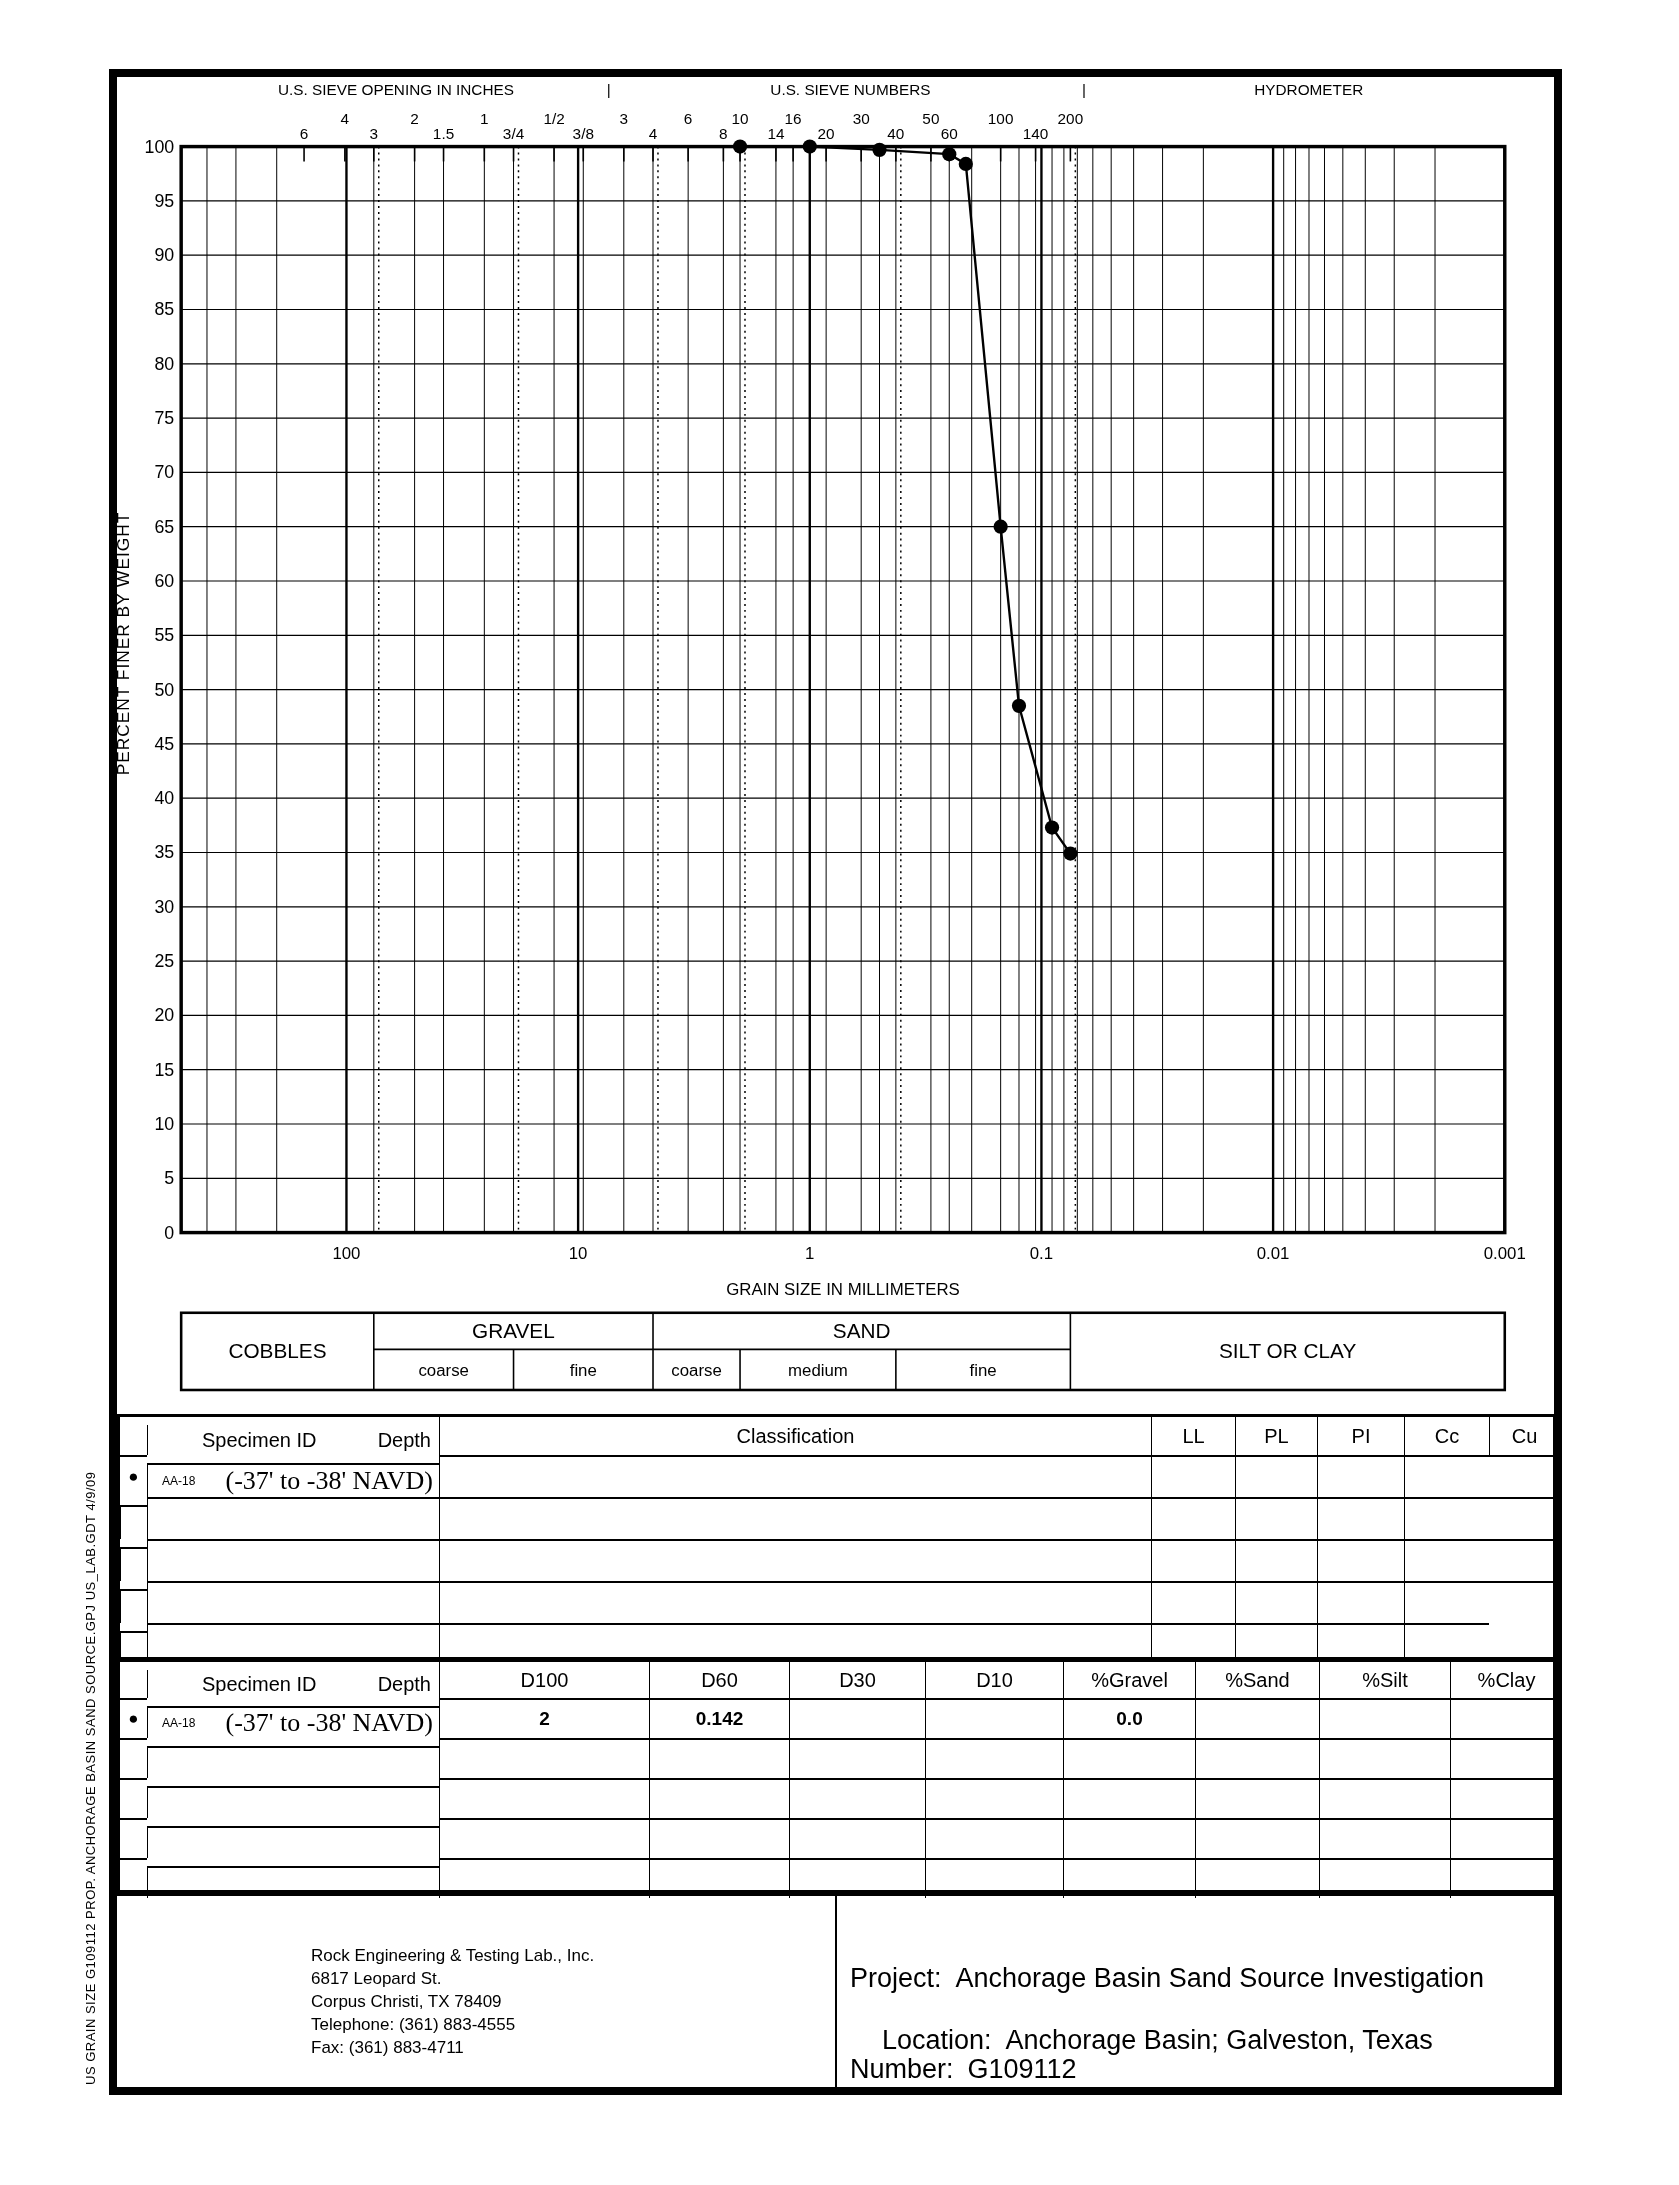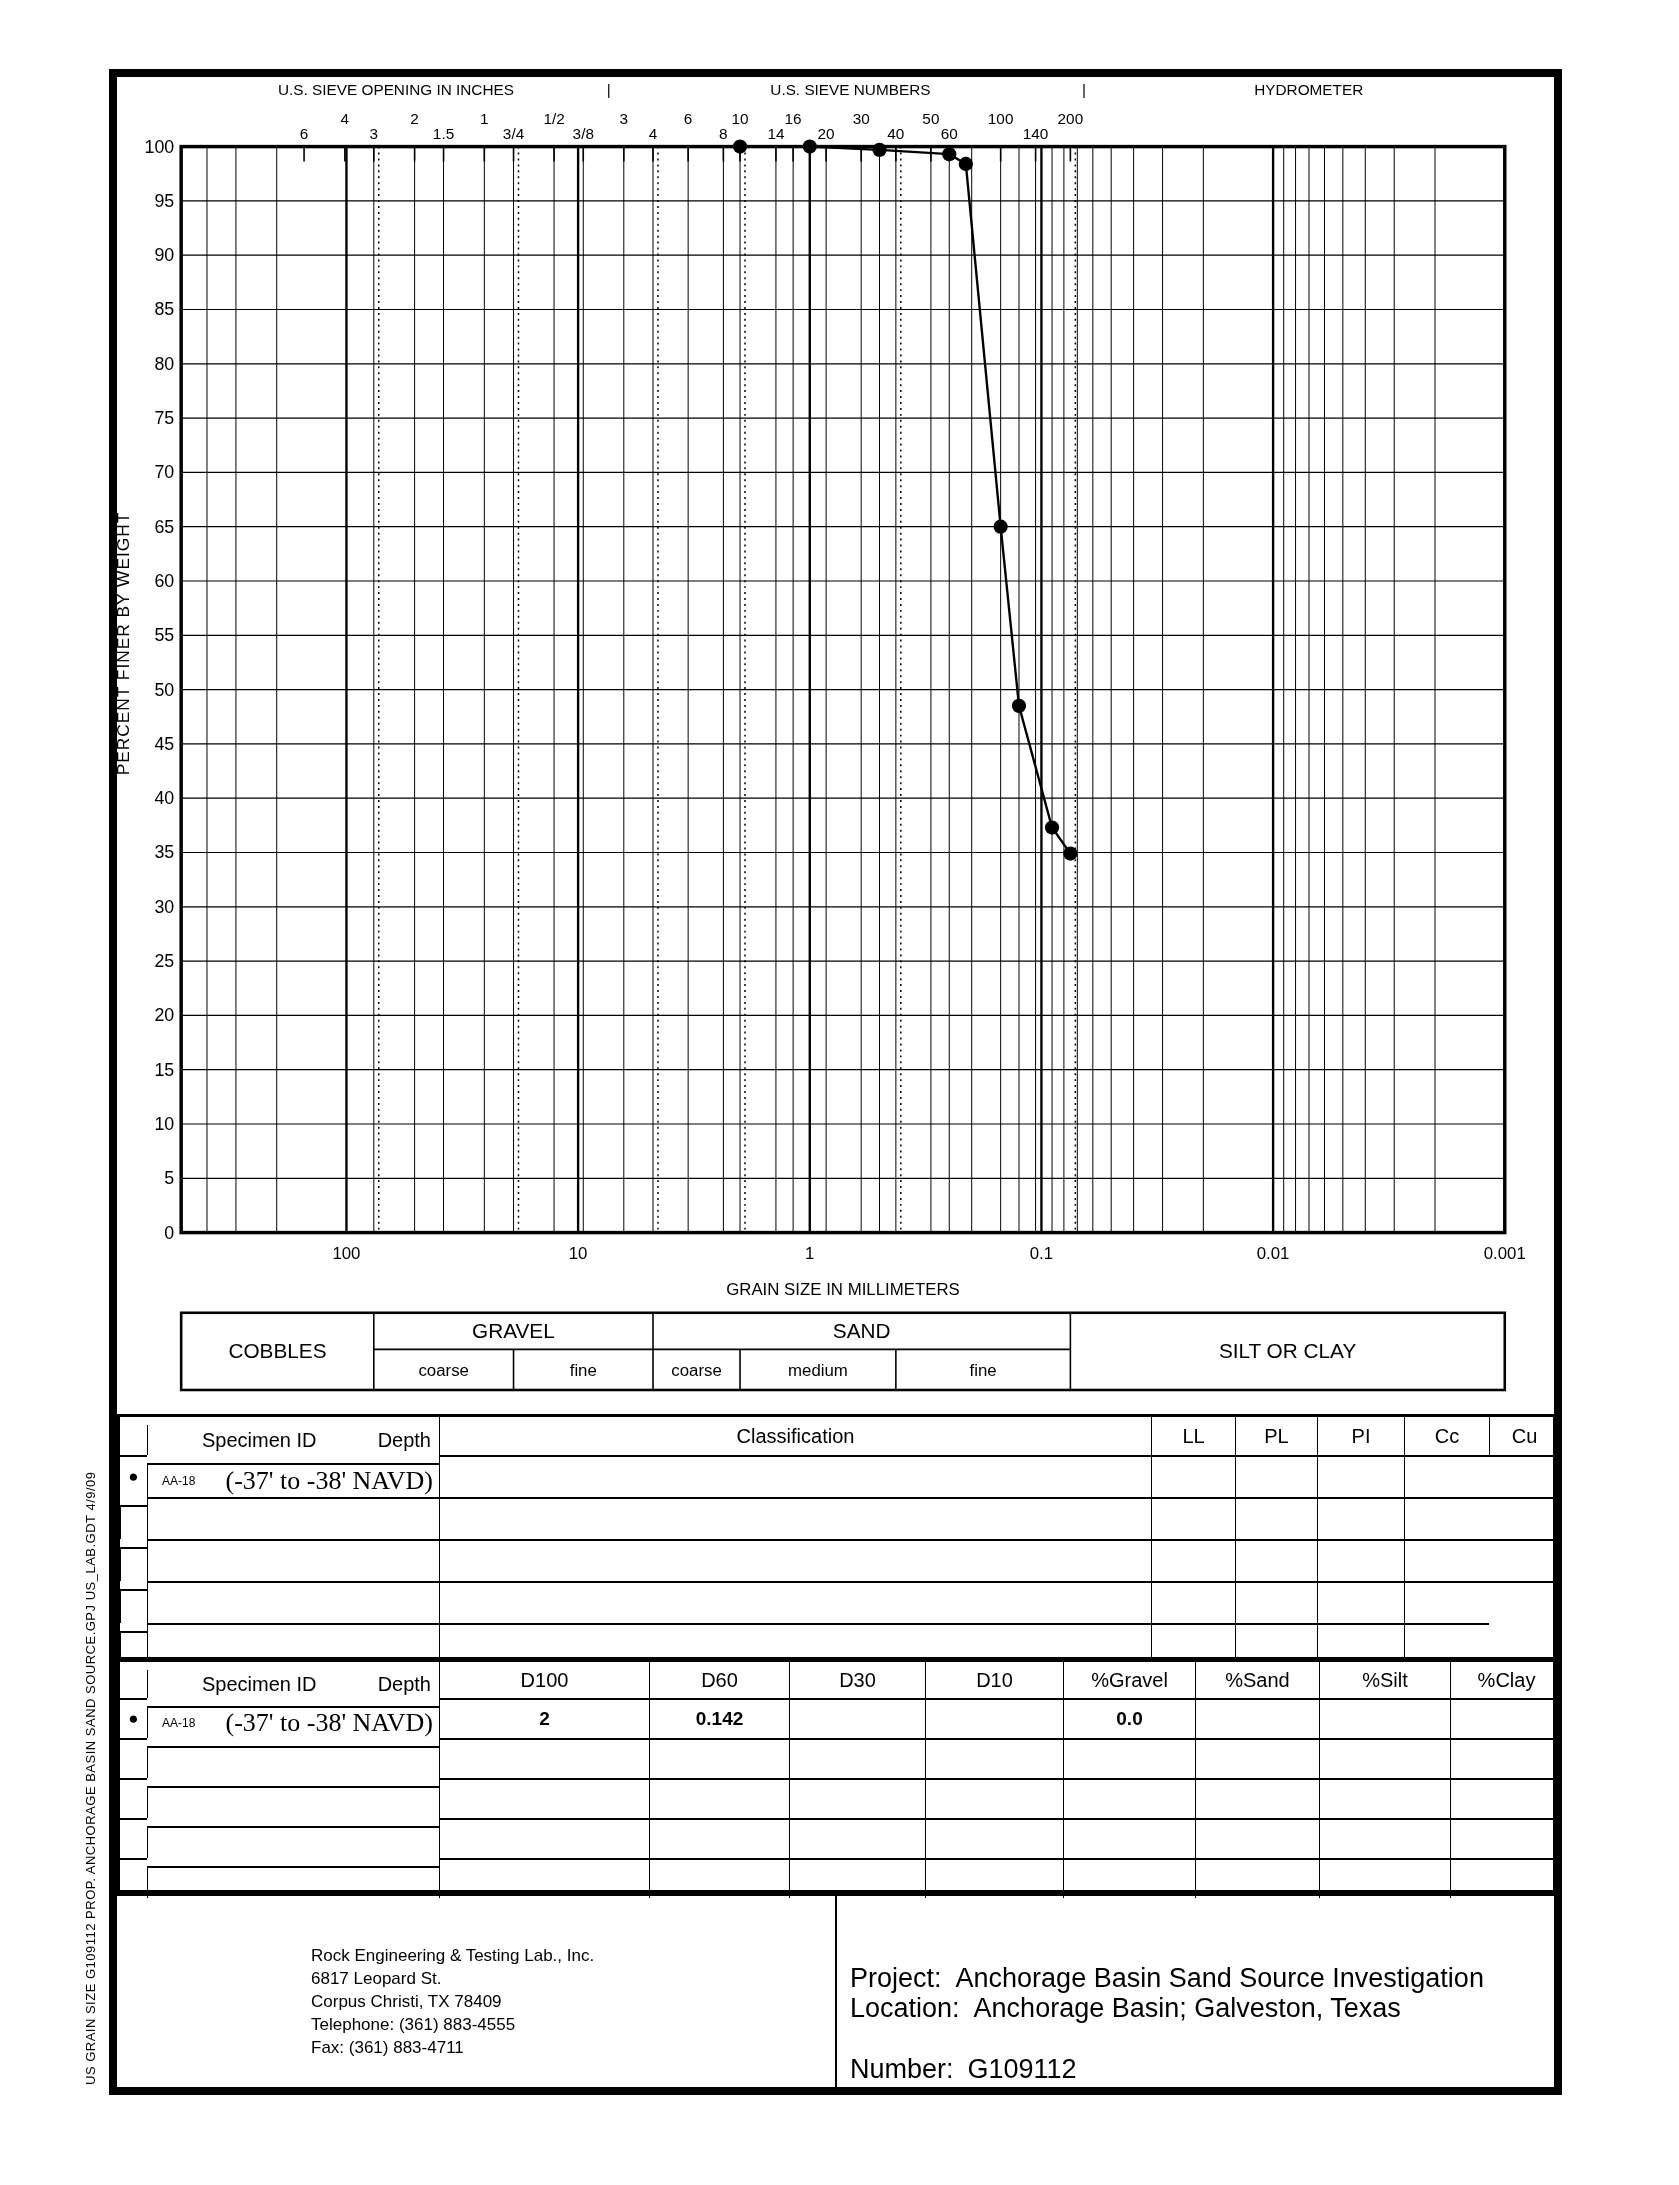--- a/index.html
+++ b/index.html
@@ -391,21 +391,21 @@
         <div>6817 Leopard St.</div>
         <div>Corpus Christi, TX 78409</div>
         <div>Telephone:  (361) 883-4555</div>
         <div>Fax:  (361) 883-4711</div>
       </div>
 
 
     <div class="tb-line" style="top:67px;">
       <span class="lbl">Project:</span><span>Anchorage Basin Sand Source Investigation</span>
     </div>
-    <div class="tb-line" style="top:97px;">
+    <div class="tb-line" style="top:129px;margin-left:32px;">
       <span class="lbl">Location:</span><span>Anchorage Basin; Galveston, Texas</span>
     </div>
     <div class="tb-line" style="top:158px;">
       <span class="lbl">Number:</span><span>G109112</span>
     </div>
   </div>
 
 </div>
 
 

